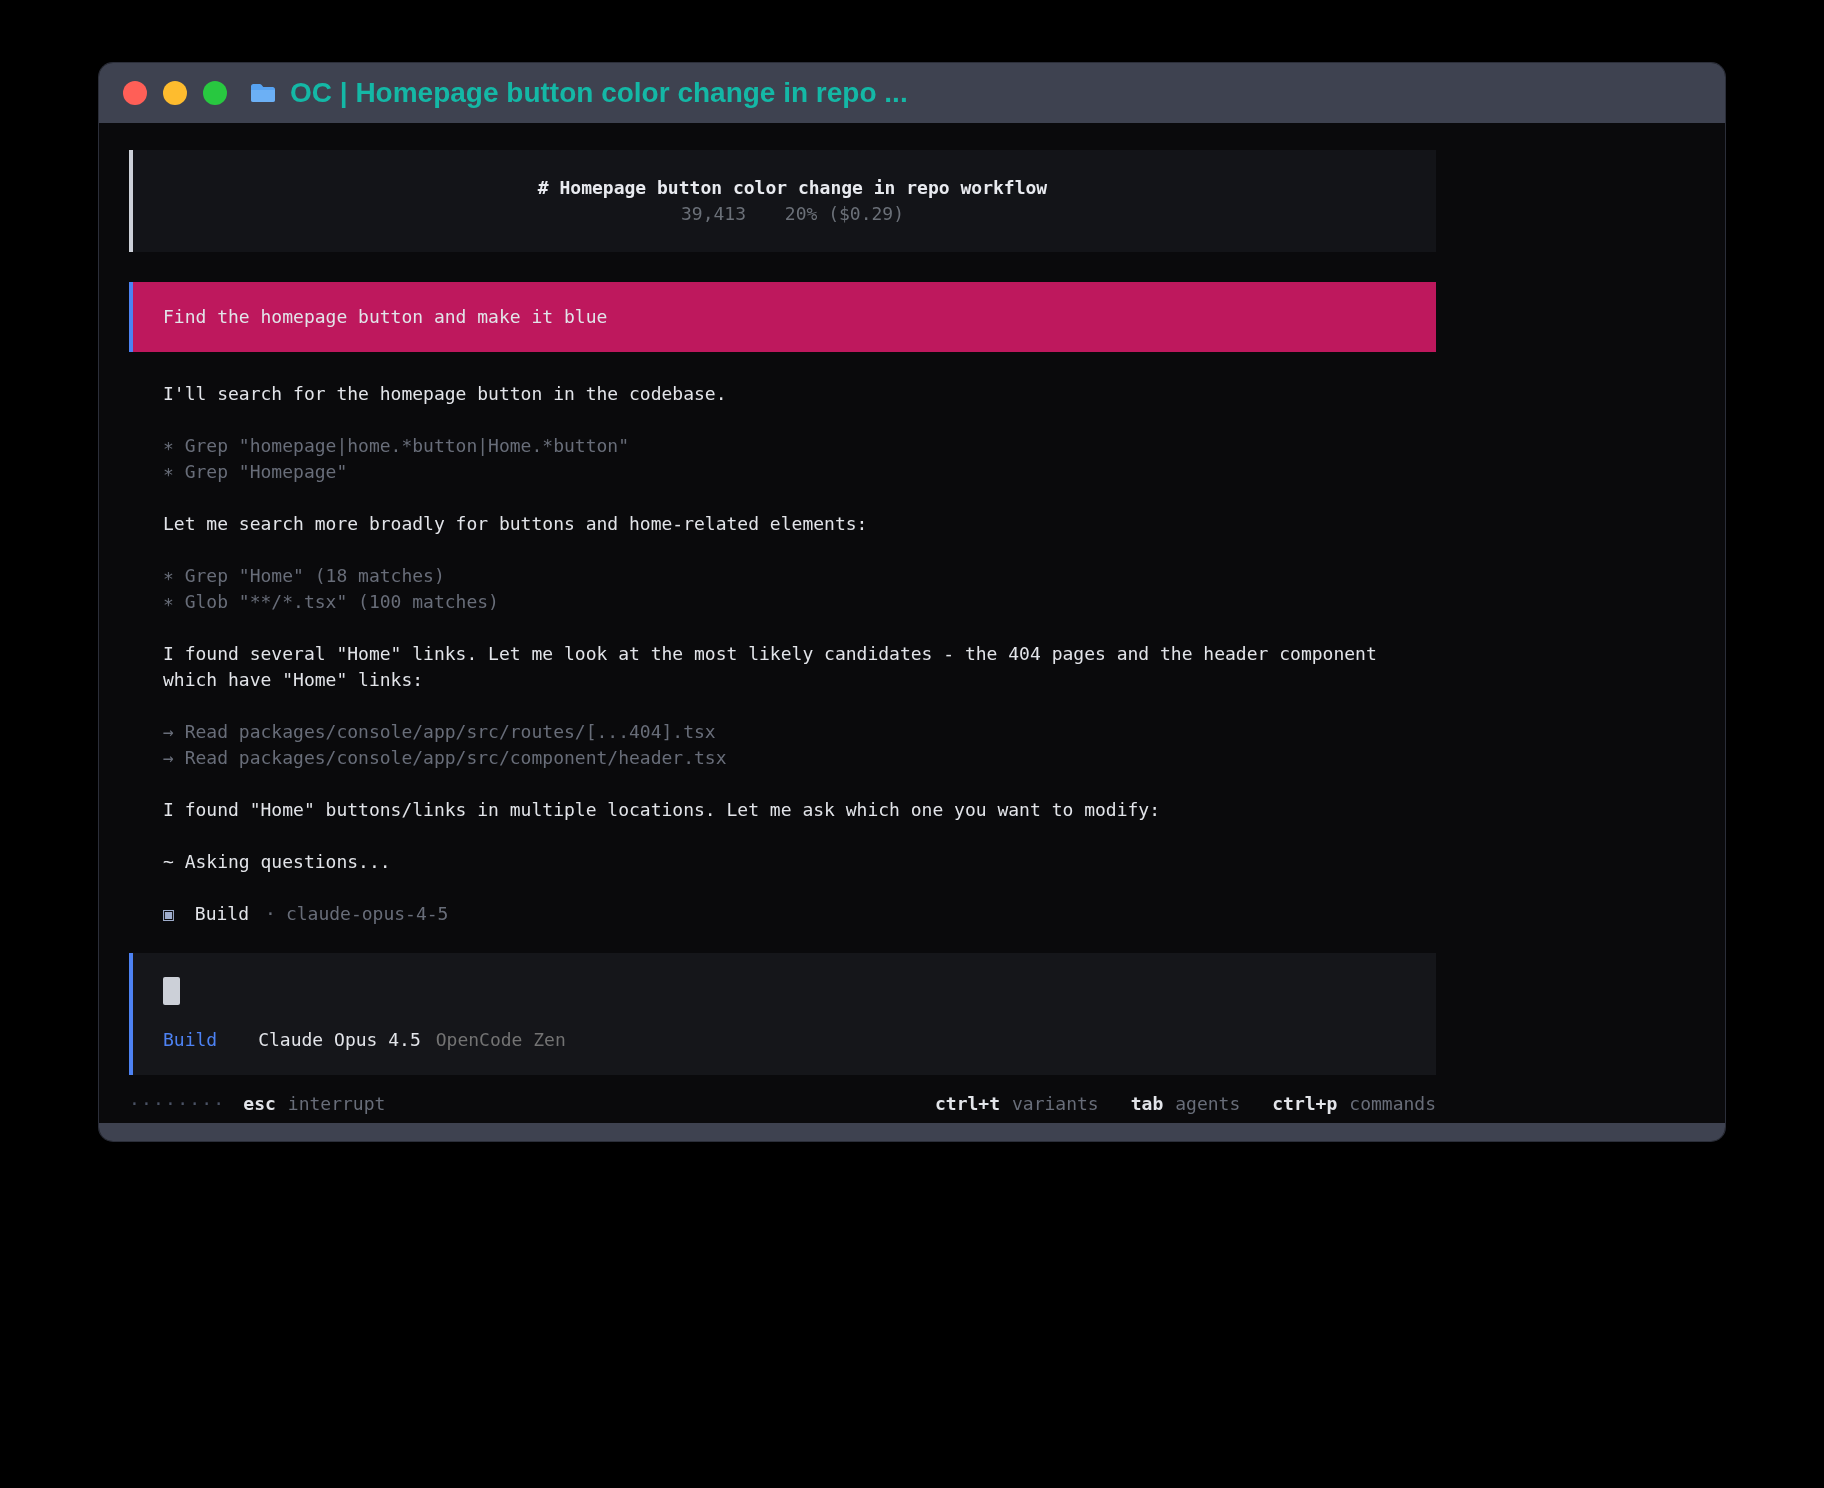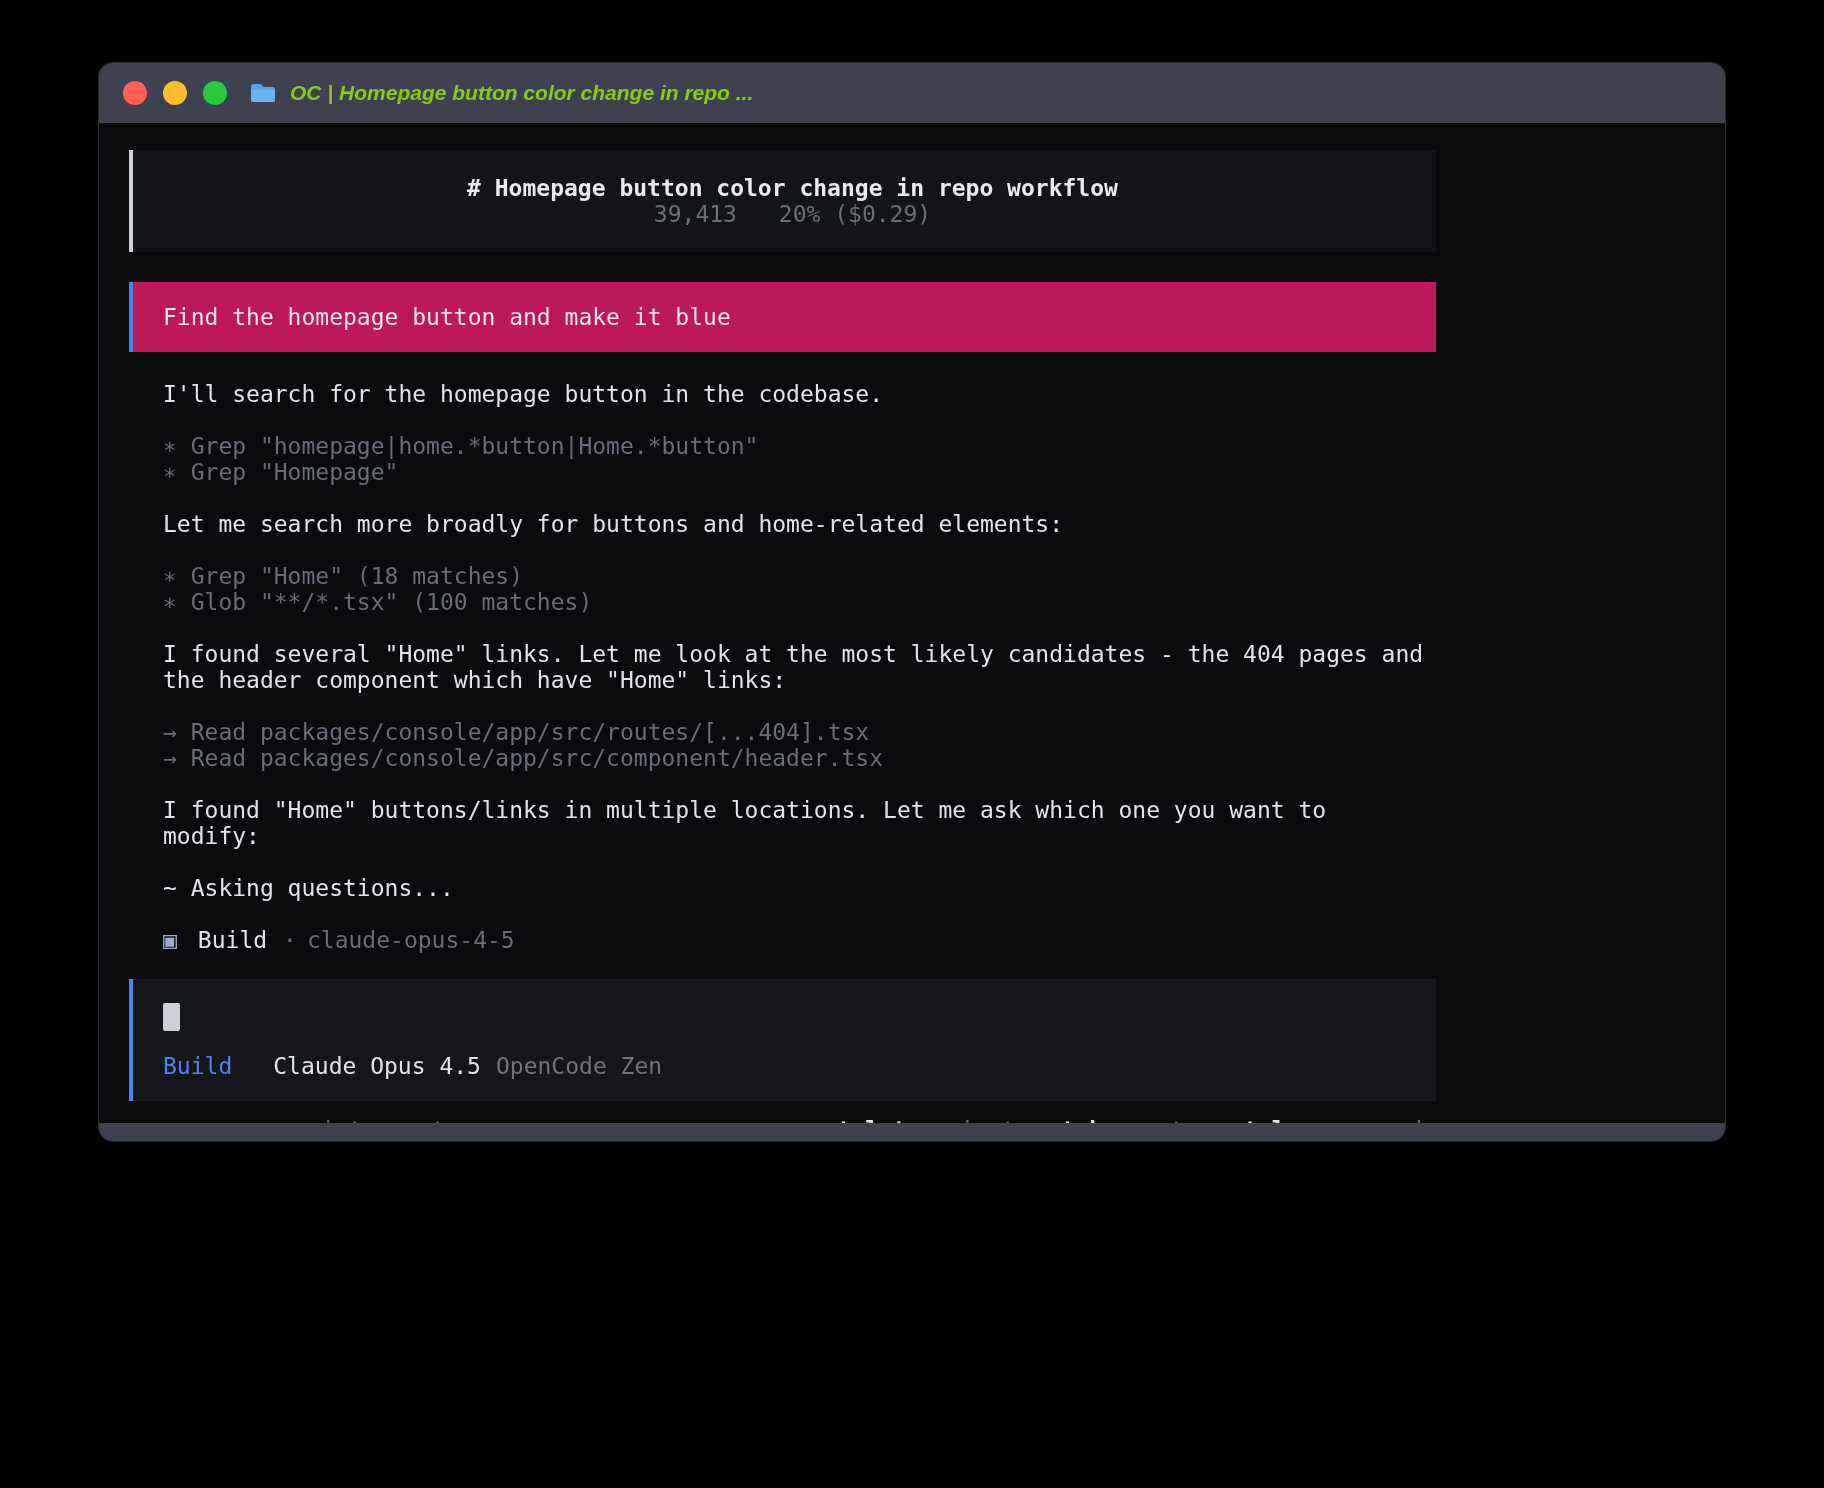--- a/index.html
+++ b/index.html
@@ -22,29 +22,29 @@
     display: flex; align-items: center; padding: 0 24px;
   }
   .lights { display: flex; align-items: center; gap: 16px; }
   .light { width: 24px; height: 24px; border-radius: 50%; }
   .light.red { background: #ff5f57; }
   .light.yellow { background: #febc2e; }
   .light.green { background: #28c840; }
   .titlegroup { display: flex; align-items: center; gap: 13px; margin-left: 22px; }
   .wtitle {
     font-family: "Liberation Sans", sans-serif; font-weight: bold;
-    font-size: 21px; color: #84cc16; white-space: nowrap; font-style: italic;
+    font-size: 28px; color: #14b8a6; white-space: nowrap;
   }
 
   
   .term {
     flex: 1; min-height: 0; overflow: hidden;
     padding: 27px 30px 11px 30px;
     display: flex; flex-direction: column; align-items: flex-start;
-    font-size: 23px; line-height: 26px; color: #e2e4e9;
+    font-size: 18px; line-height: 26px; color: #e2e4e9;
   }
   .column { width: 1307px; display: flex; flex-direction: column; }
 
   .white { color: #e2e4e9; }
   .gray  { color: #686d79; }
   .blue  { color: #4d82f3; }
 
   
   .session-box {
     background: #131418; border-left: 4px solid #ccd0d8;

